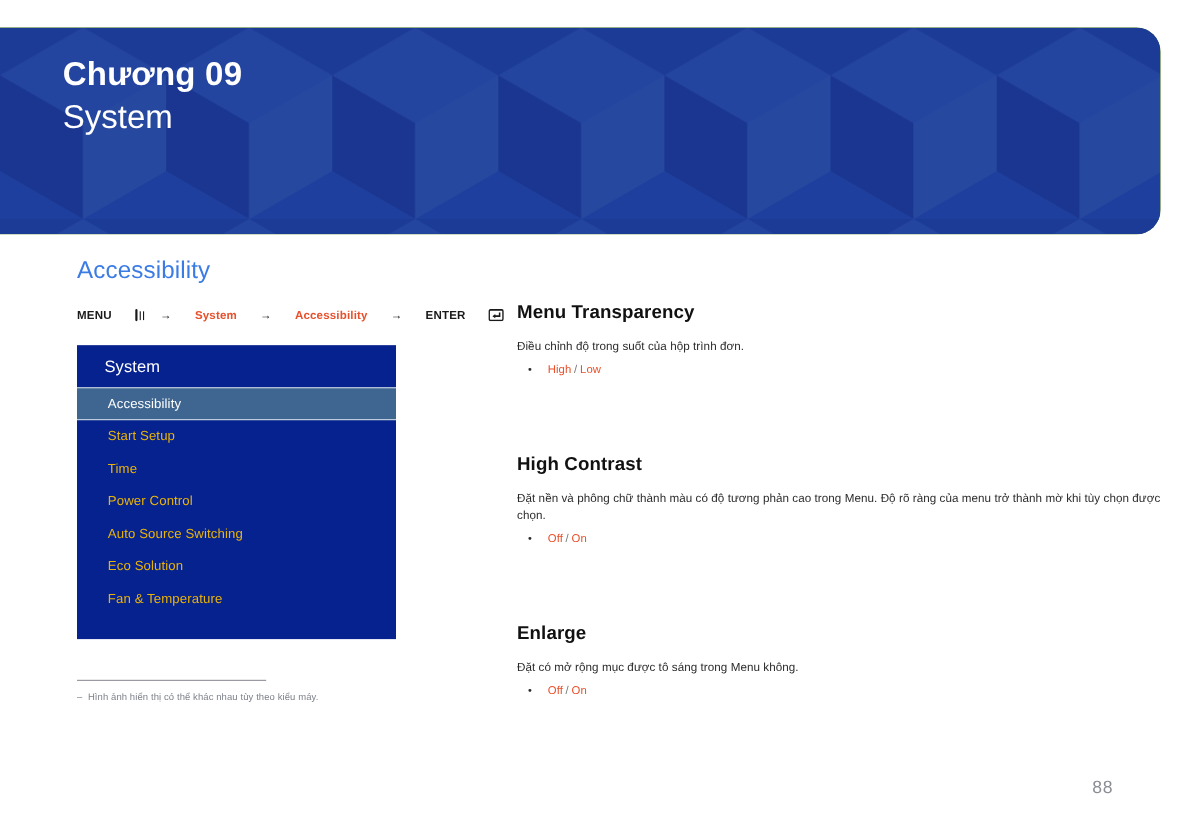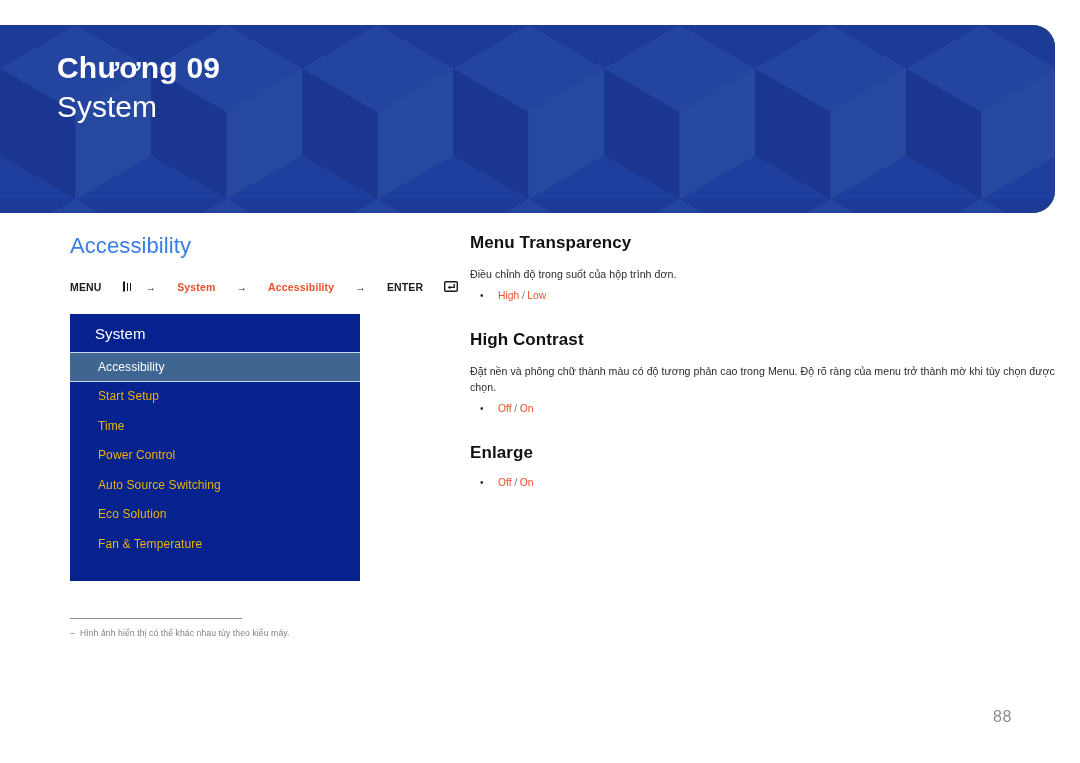--- a/index.html
+++ b/index.html
@@ -169,21 +169,21 @@
     gap: 5px;
   }
 
   
   .right-col {
     position: absolute;
     left: 452px;
     top: 20px;
     width: 585px;
   }
-  .block { margin-bottom: 0; }
+  .block { margin-bottom: 0; margin-top: 41px; }
   .block-title {
     font-size: 17px;
     font-weight: bold;
     color: #111111;
     letter-spacing: 0.1px;
     margin-bottom: 14px;
   }
   .block-desc {
     font-size: 10.6px;
     color: #2b2b2b;
@@ -334,20 +334,21 @@
           <span class="opt-sep">/</span>
           <span class="opt-val">On</span>
         </li>
       </ul>
     </div>
 
     <div class="sp-2"></div>
 
     <div class="block">
       <div class="block-title">Enlarge</div>
+      <div class="block-desc">Đặt có mở rộng mục được tô sáng trong Menu không.</div>
       <ul class="opt-list">
         <li class="opt-row">
           <span class="opt-bullet">•</span>
           <span class="opt-val">Off</span>
           <span class="opt-sep">/</span>
           <span class="opt-val">On</span>
         </li>
       </ul>
     </div>
 

